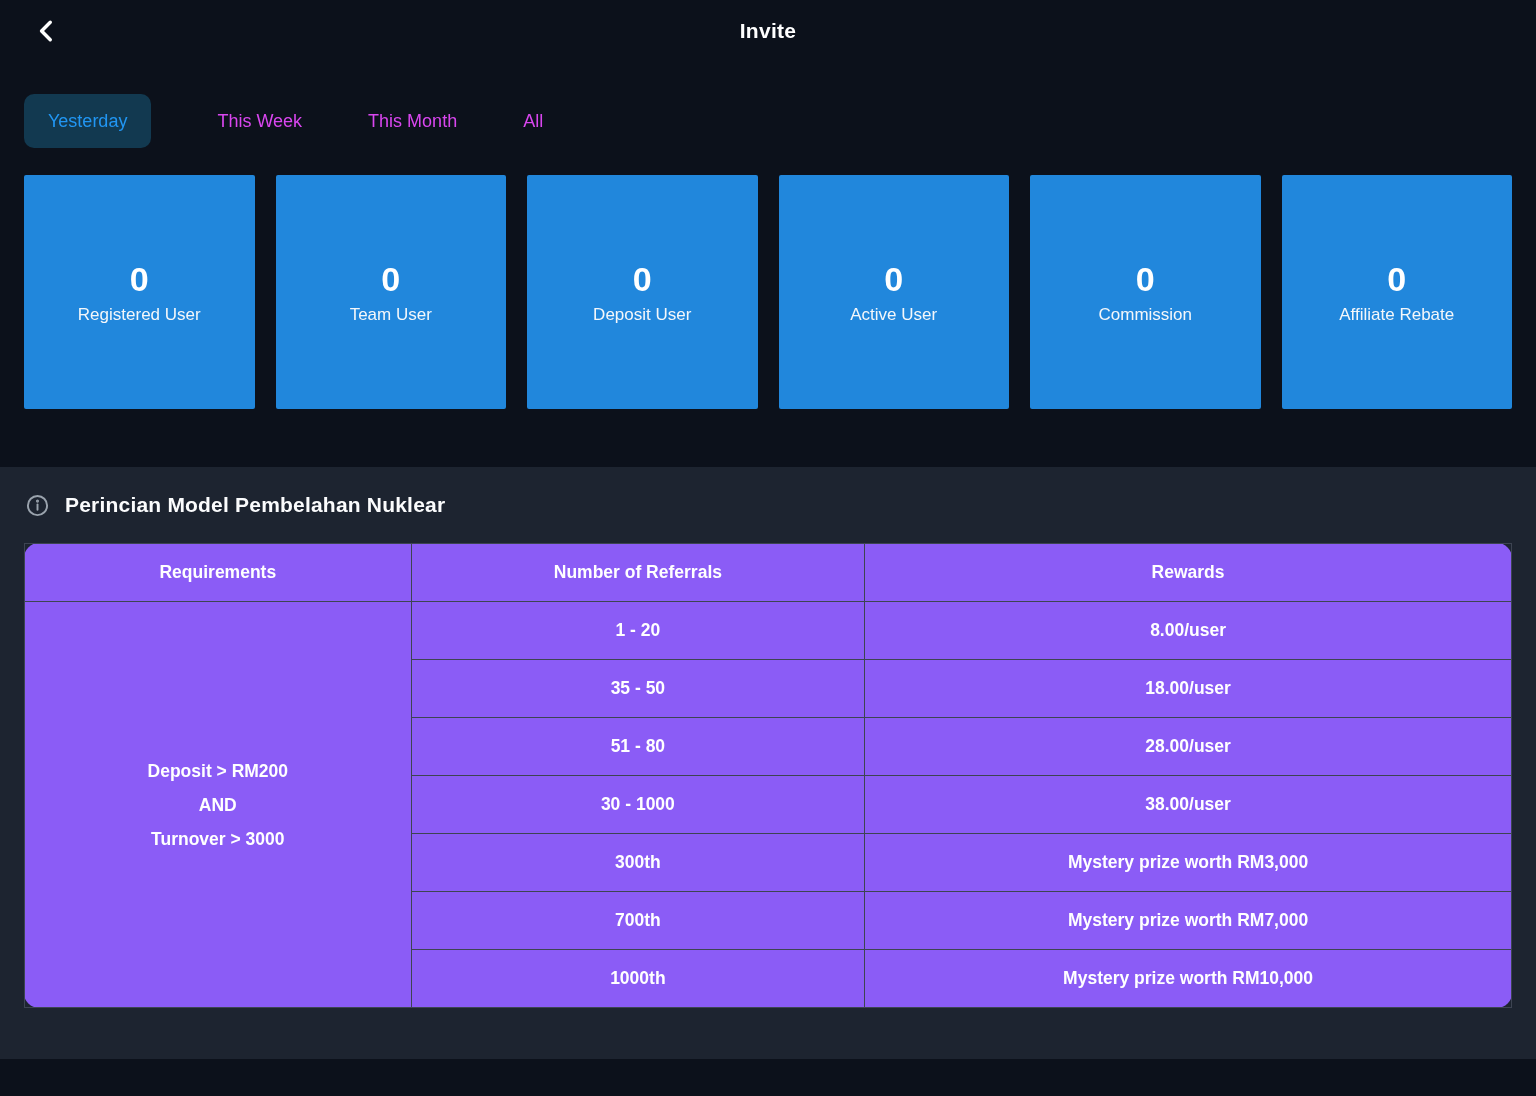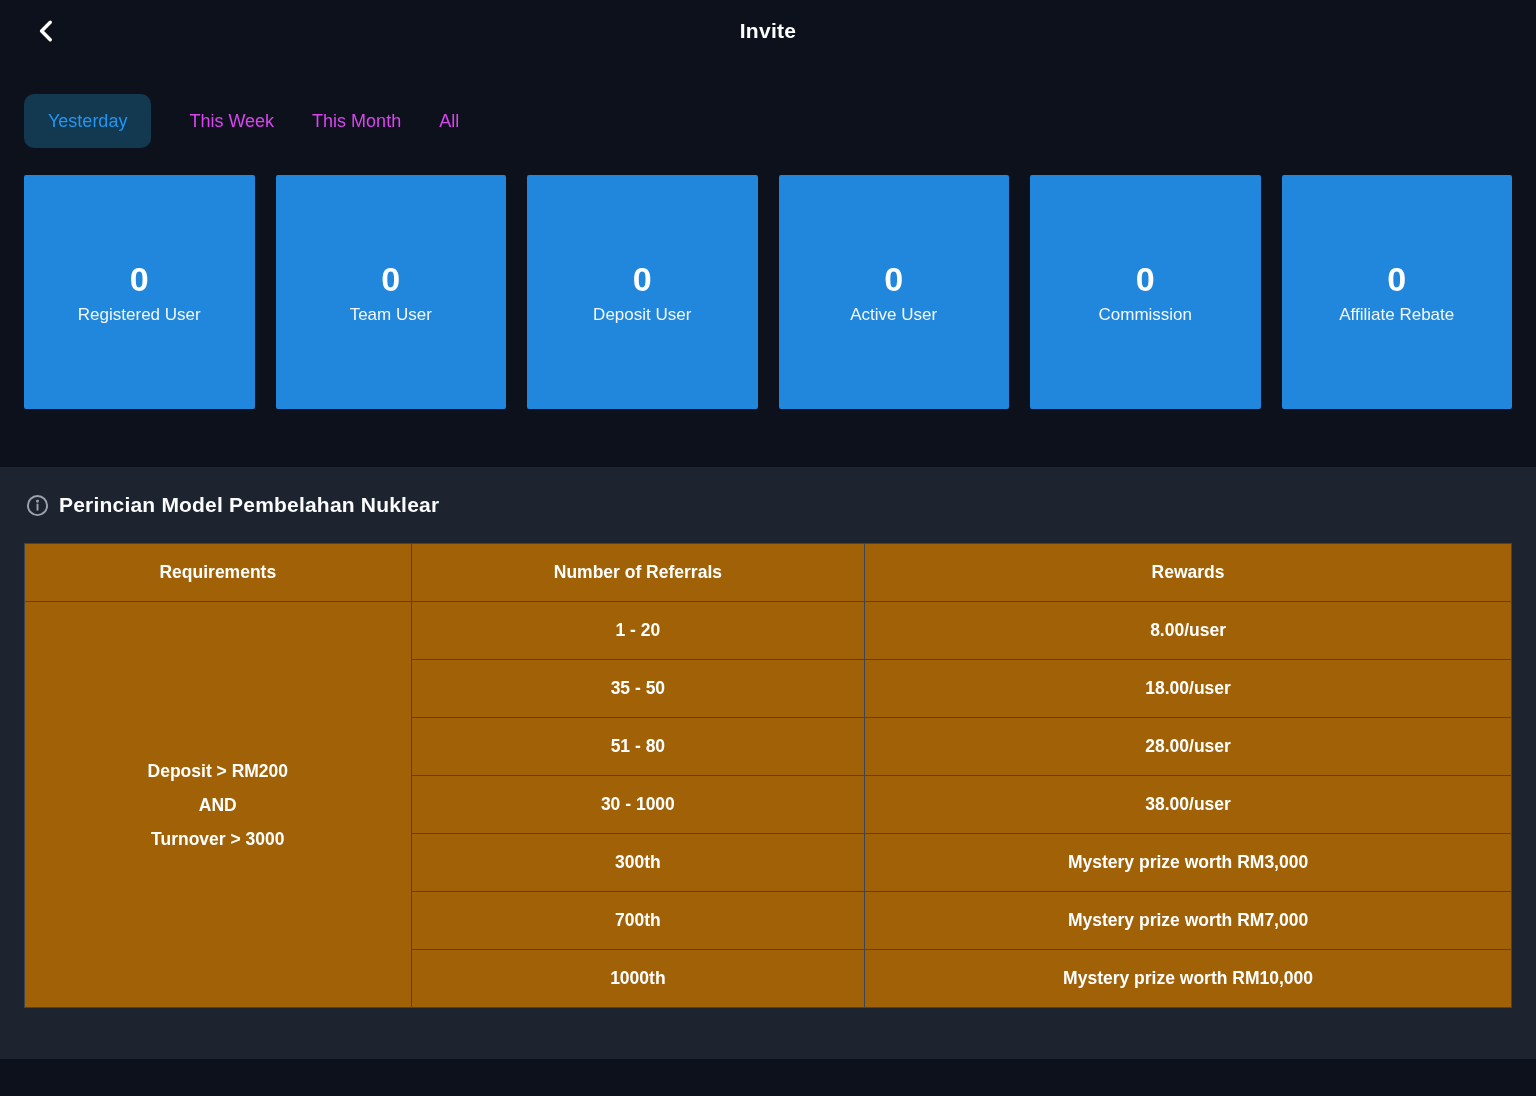--- a/index.html
+++ b/index.html
@@ -36,21 +36,21 @@
   .page-title {
     font-size: 21px;
     font-weight: bold;
     letter-spacing: 0.3px;
   }
 
   
   .tab-bar {
     display: flex;
     align-items: center;
-    gap: 38px;
+    gap: 66px;
     padding: 32px 24px 0 24px;
   }
   .tab {
     background: transparent;
     border: none;
     color: #d946ef;
     font-size: 18px;
     font-family: inherit;
     cursor: pointer;
     padding: 14px 0;
@@ -93,21 +93,21 @@
   
   .panel {
     margin-top: 58px;
     background: #1d2430;
     padding: 24px 24px 48px 24px;
     height: 592px;
   }
   .panel-heading {
     display: flex;
     align-items: center;
-    gap: 10px;
+    gap: 16px;
     margin: 2px 0 26px 2px;
   }
   .info-icon {
     width: 23px;
     height: 23px;
     display: inline-flex;
     color: #9aa3ad;
     flex: 0 0 auto;
   }
   .section-title {
@@ -115,21 +115,22 @@
     font-weight: bold;
     color: #fbfcfd;
     letter-spacing: 0.2px;
   }
 
   
   table.rewards-table {
     width: 100%;
     border-collapse: collapse;
     table-layout: fixed;
-    background: #a16207;
+    background: #8b5cf6;
+    border-radius: 15px;
   }
   .rewards-table th,
   .rewards-table td {
     border: 1px solid #3d4452;
     text-align: center;
     vertical-align: middle;
     font-size: 17.5px;
     color: #ffffff;
   }
   .rewards-table th {

